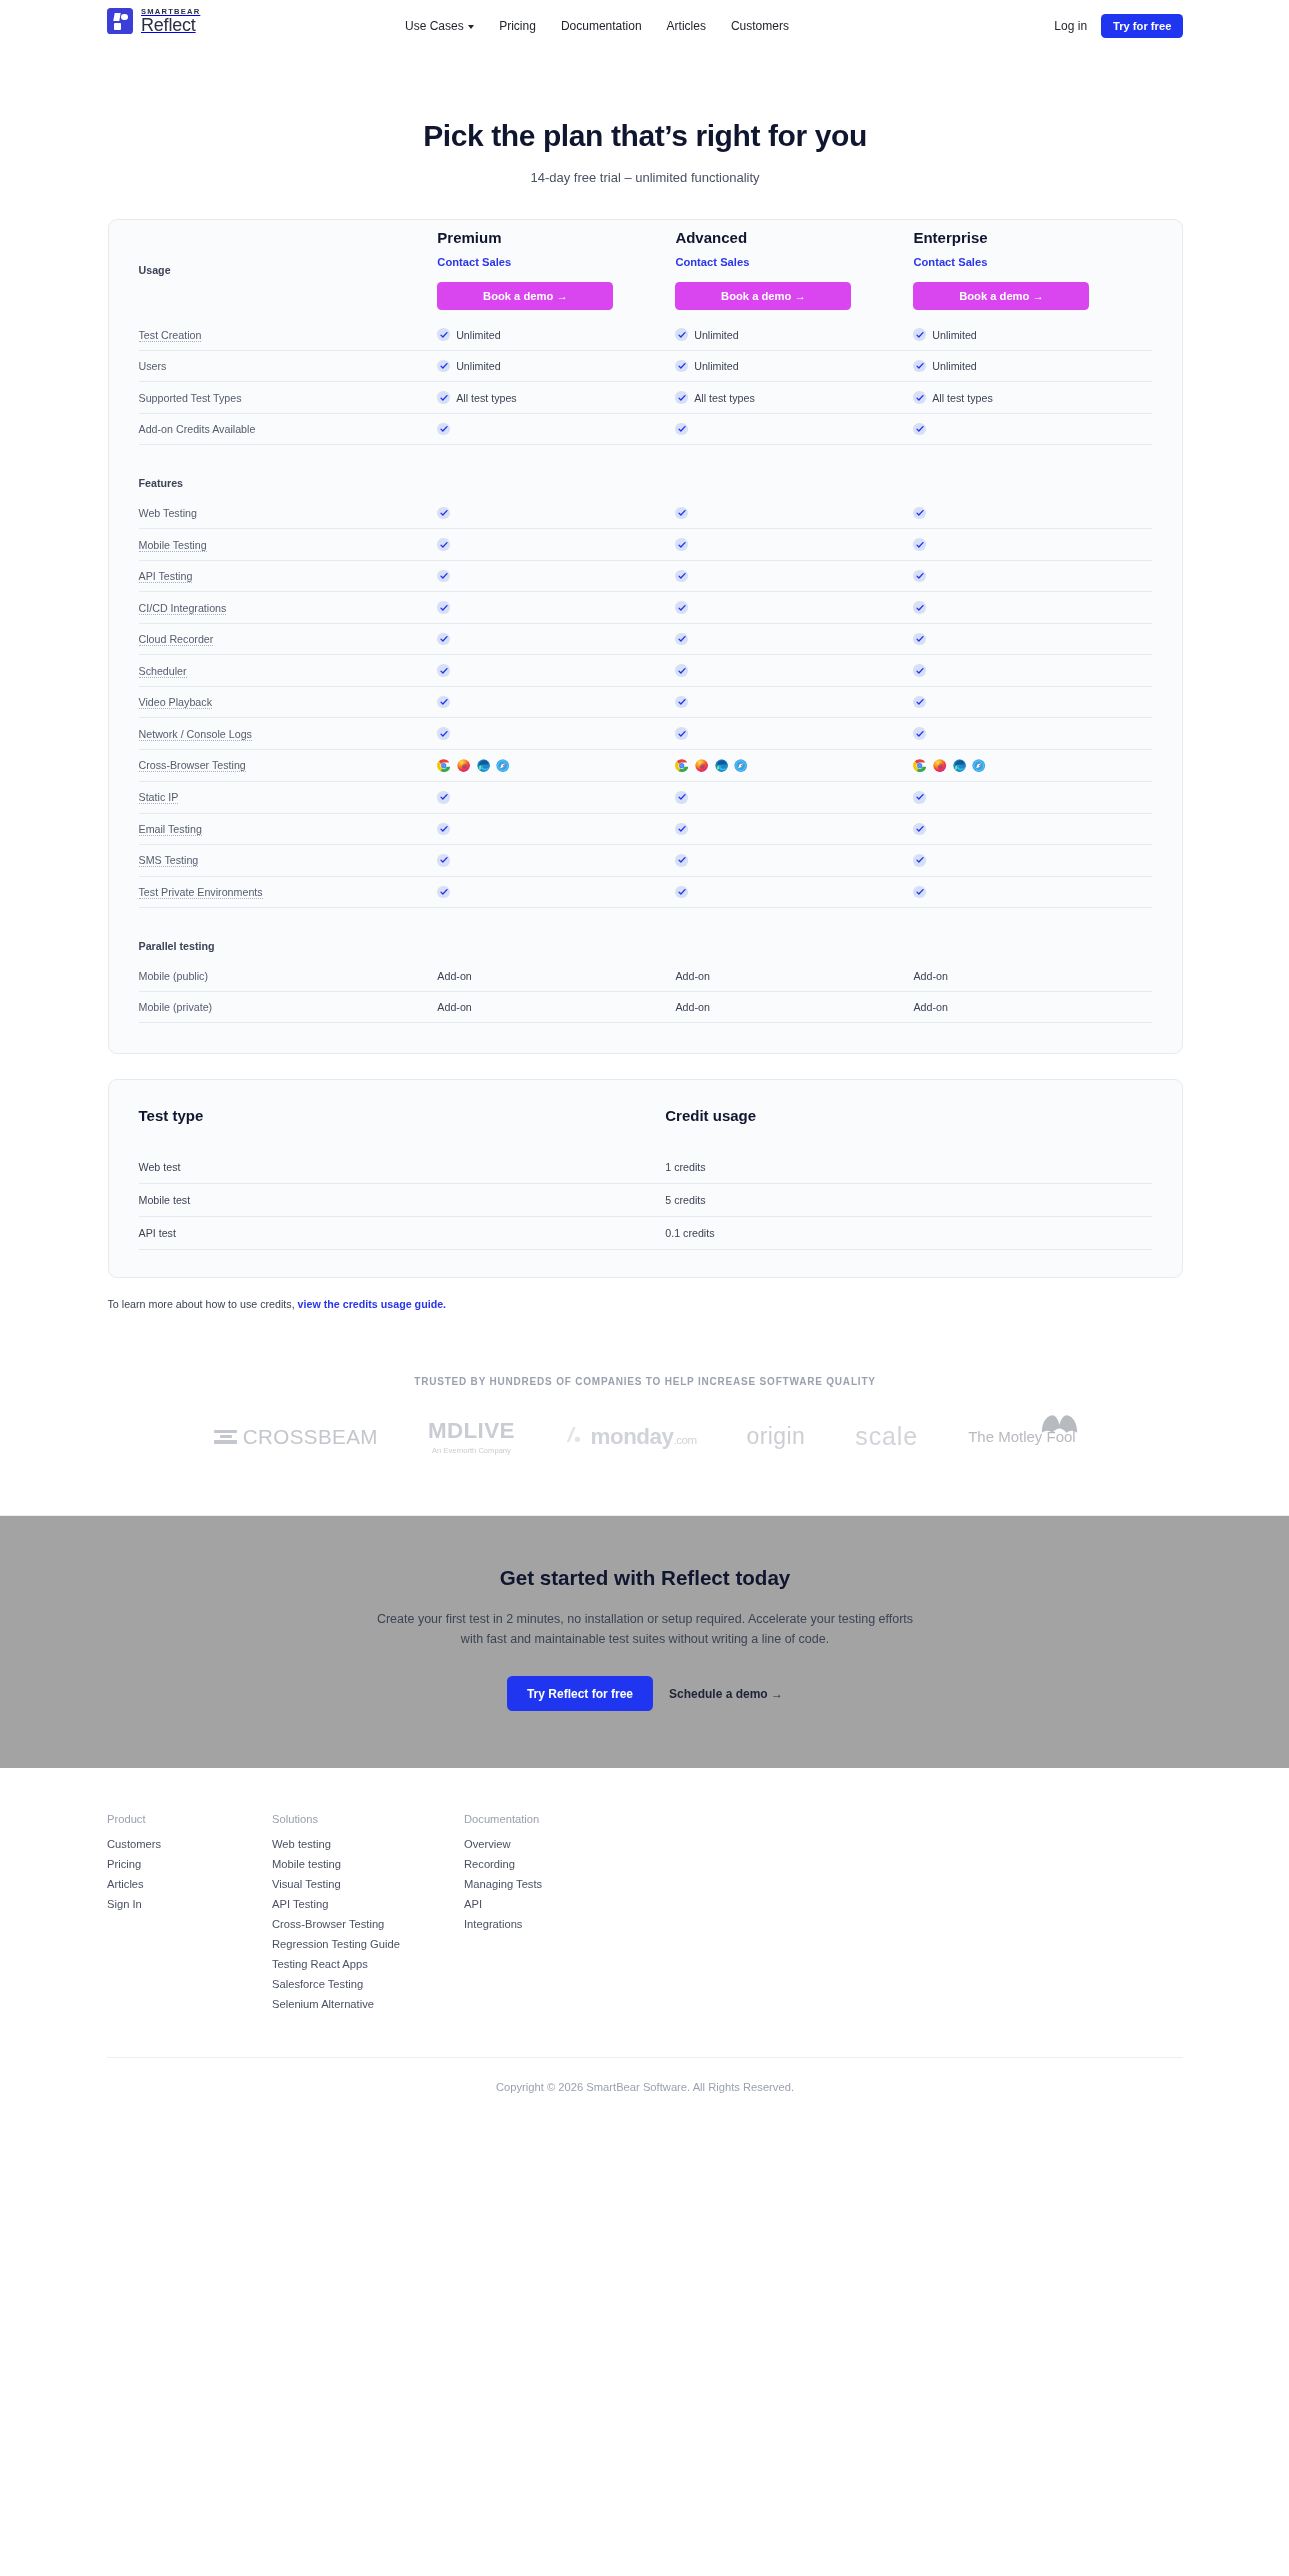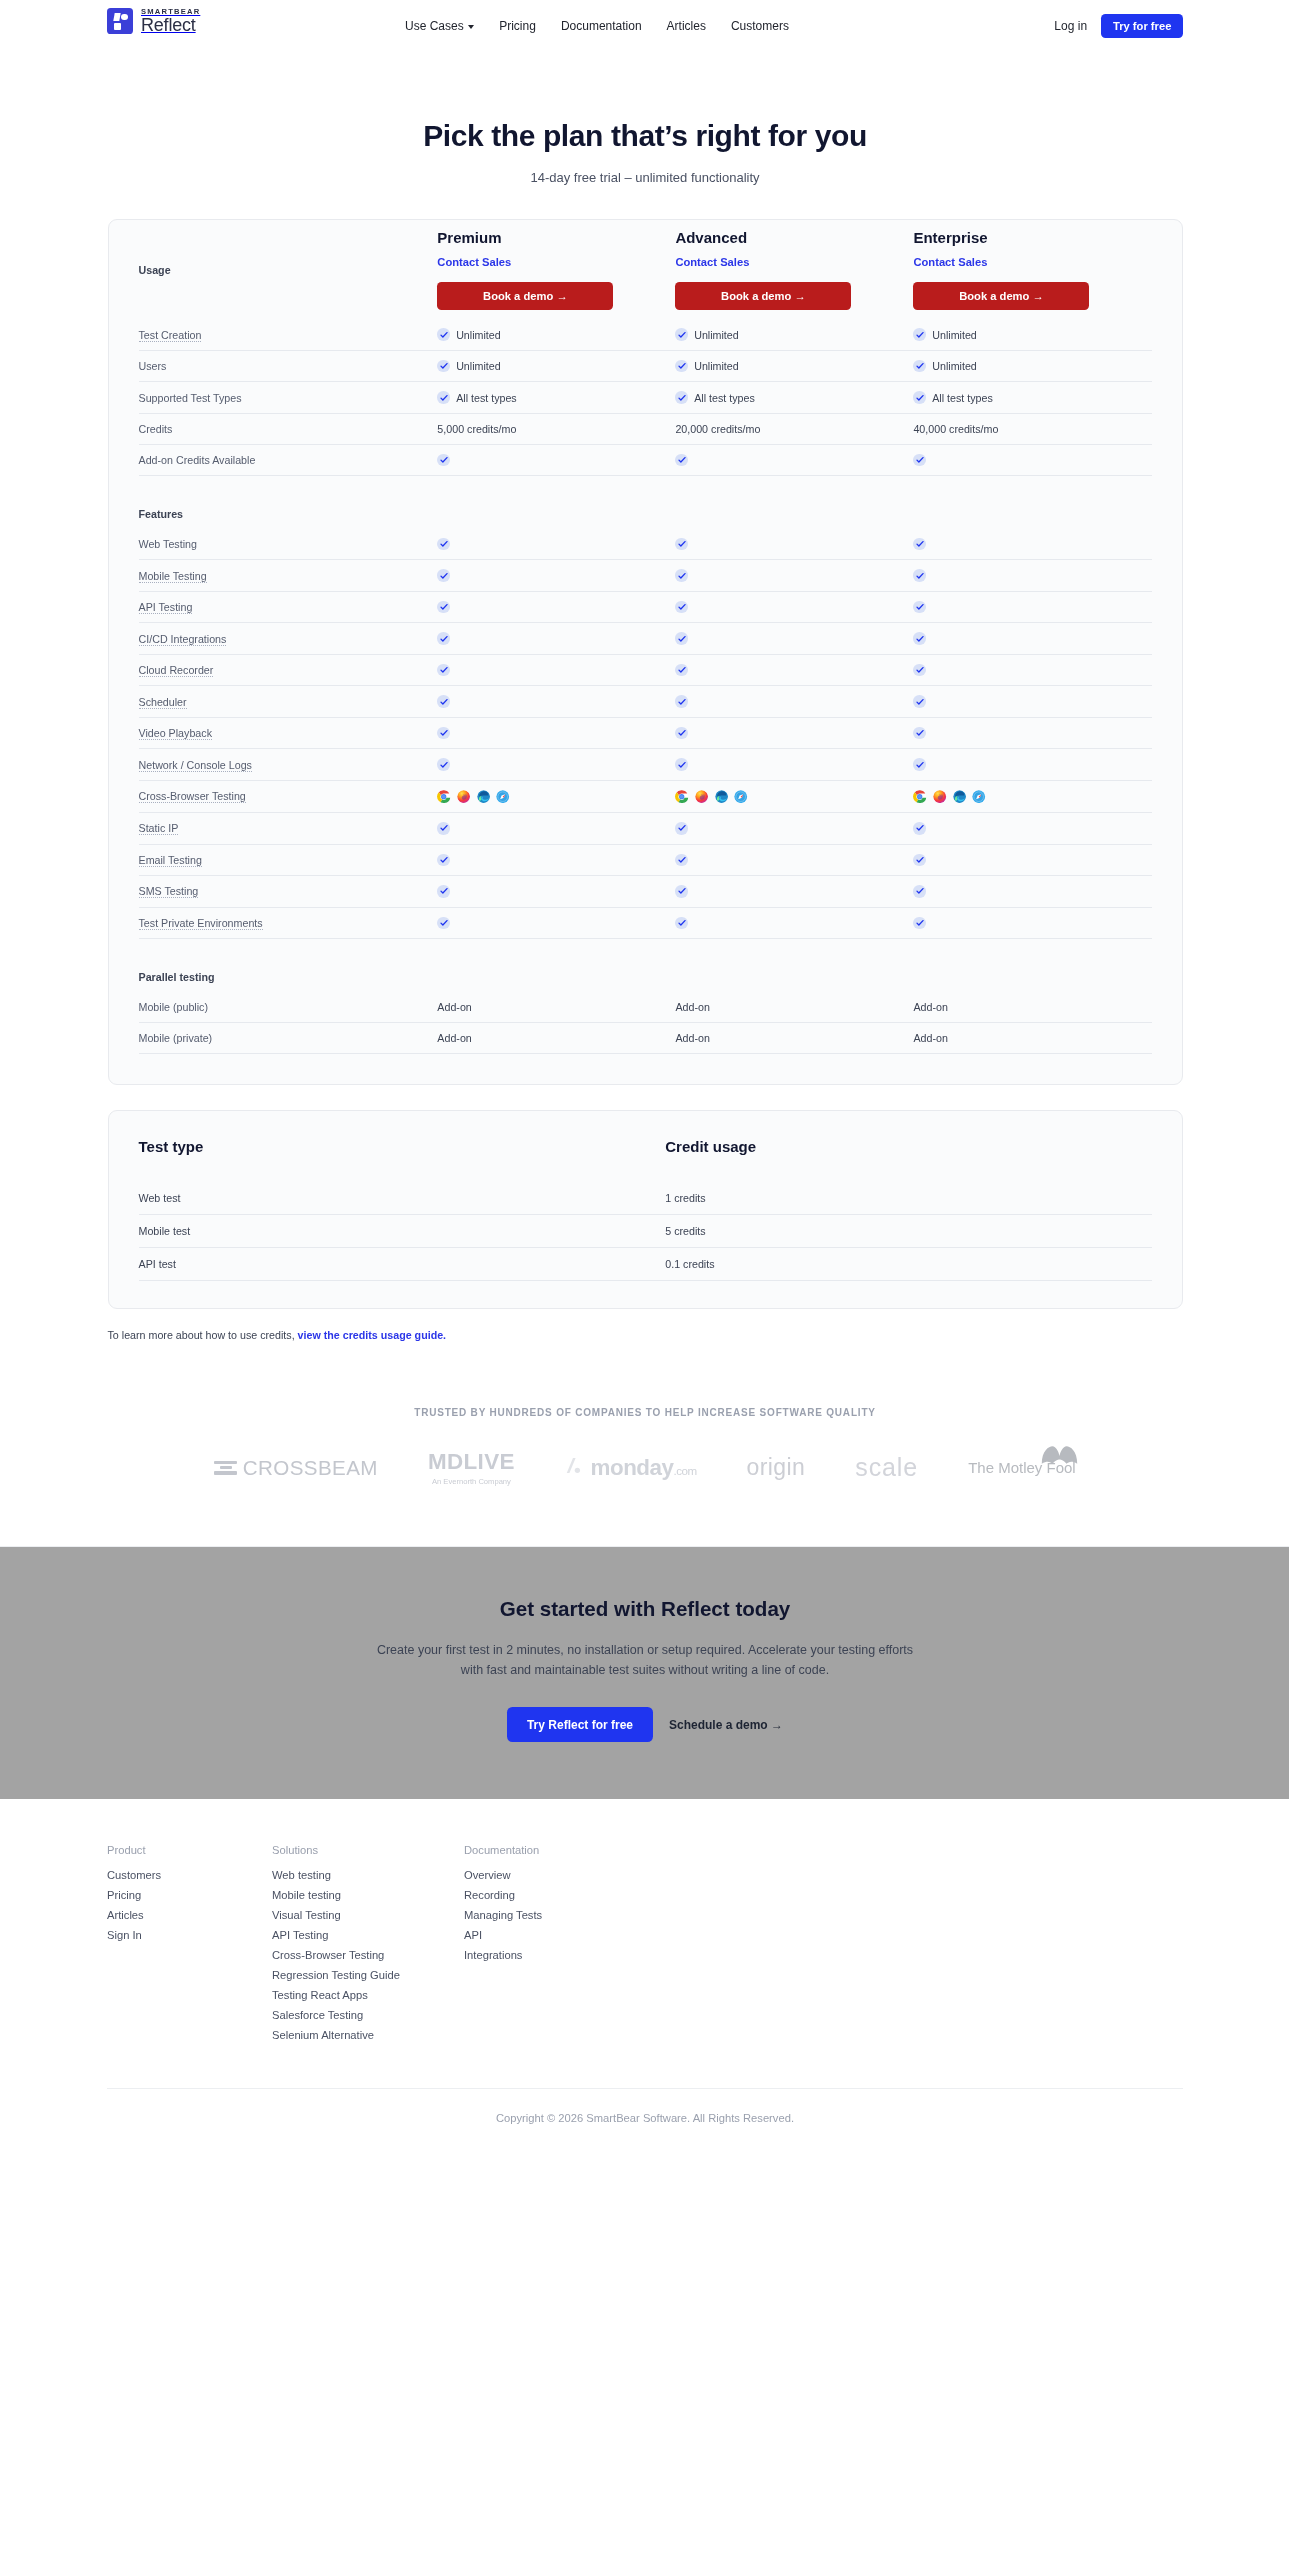--- a/index.html
+++ b/index.html
@@ -163,21 +163,21 @@
   }
   .plan-contact {
     font-size: 11.2px;
     color: #2b36e8;
     font-weight: 700;
     text-decoration: none;
     display: inline-block;
     margin-bottom: 14.3px;
   }
   .btn-demo {
-    background: #b91c1c;
+    background: #d946ef;
     color: #fff;
     font-size: 11.2px;
     font-weight: 700;
     border: none;
     border-radius: 4.5px;
     padding: 8px 0;
     width: 176px;
     cursor: pointer;
     font-family: "Liberation Sans", sans-serif;
   }
@@ -559,38 +559,20 @@
             </div>
           </td>
           <td>
             <div class="val">
               <span class="check">
                 <svg width="8" height="8" viewBox="0 0 12 12">
                   <path d="M1.5 6.2 L4.3 9 L10.5 2.4" fill="none" stroke="#1f35f0" stroke-width="2" stroke-linecap="round" stroke-linejoin="round"></path>
                 </svg>
               </span>
               <span>All test types</span>
-            </div>
-          </td>
-        </tr>
-        <tr class="row-sep">
-          <td class="label-cell">Credits</td>
-          <td>
-            <div class="val">
-              <span>5,000 credits/mo</span>
-            </div>
-          </td>
-          <td>
-            <div class="val">
-              <span>20,000 credits/mo</span>
-            </div>
-          </td>
-          <td>
-            <div class="val">
-              <span>40,000 credits/mo</span>
             </div>
           </td>
         </tr>
         <tr class="row-sep">
           <td class="label-cell">Add-on Credits Available</td>
           <td>
             <div class="val">
               <span class="check">
                 <svg width="8" height="8" viewBox="0 0 12 12">
                   <path d="M1.5 6.2 L4.3 9 L10.5 2.4" fill="none" stroke="#1f35f0" stroke-width="2" stroke-linecap="round" stroke-linejoin="round"></path>

